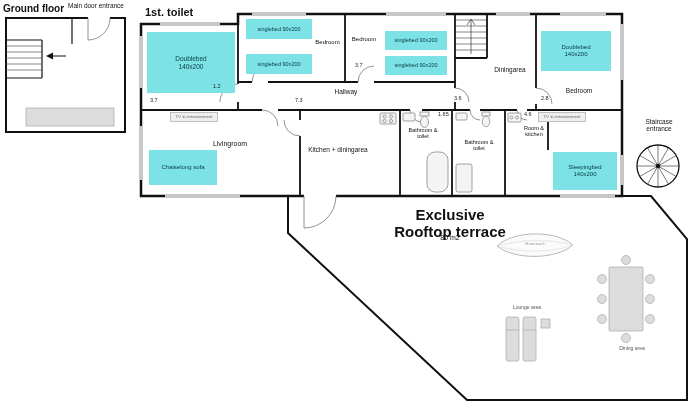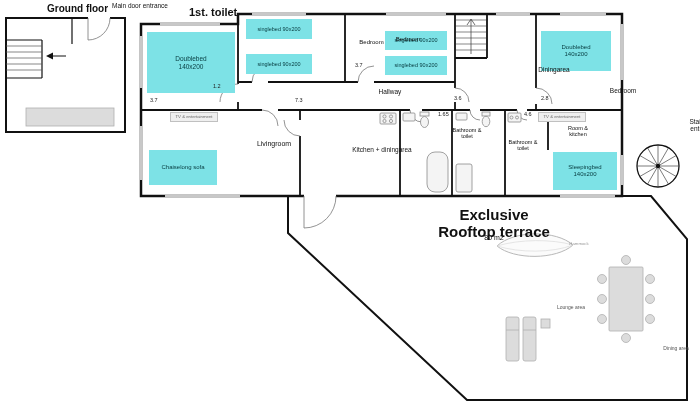--- a/index.html
+++ b/index.html
@@ -1,19 +1,19 @@
 <!DOCTYPE html>
 <html style="--bed-highlight: #7de2e6; --wall: #111111; --furniture: #dcdcdc;"><head>
 <meta charset="utf-8">
 <style>
   html,body{margin:0;padding:0;background:#fff;}
   .canvas{position:relative;width:700px;height:411px;background:#fff;
           font-family:"Liberation Sans",sans-serif;overflow:hidden;}
   .canvas svg{position:absolute;left:0;top:0;}
-  .t{position:absolute;color:#111;line-height:1.15;margin-left:44px;}
+  .t{position:absolute;color:#111;line-height:1.15;}
   .c{text-align:center;}
   .b{font-weight:bold;}
   .bedbox{position:absolute;background:var(--bed-highlight,#7de2e6);display:flex;
           align-items:center;justify-content:center;text-align:center;color:#063b3f;
           line-height:1.2;}
   .bedbox span{display:inline-block;}
   .dim{position:absolute;font-size:5.5px;color:#222;line-height:1;}
   .tv{position:absolute;font-size:4.3px;color:#666;background:#efefef;
       border:0.5px solid #c0c0c0;text-align:center;white-space:nowrap;
       line-height:7px;height:8px;overflow:hidden;padding:0 1px;}

